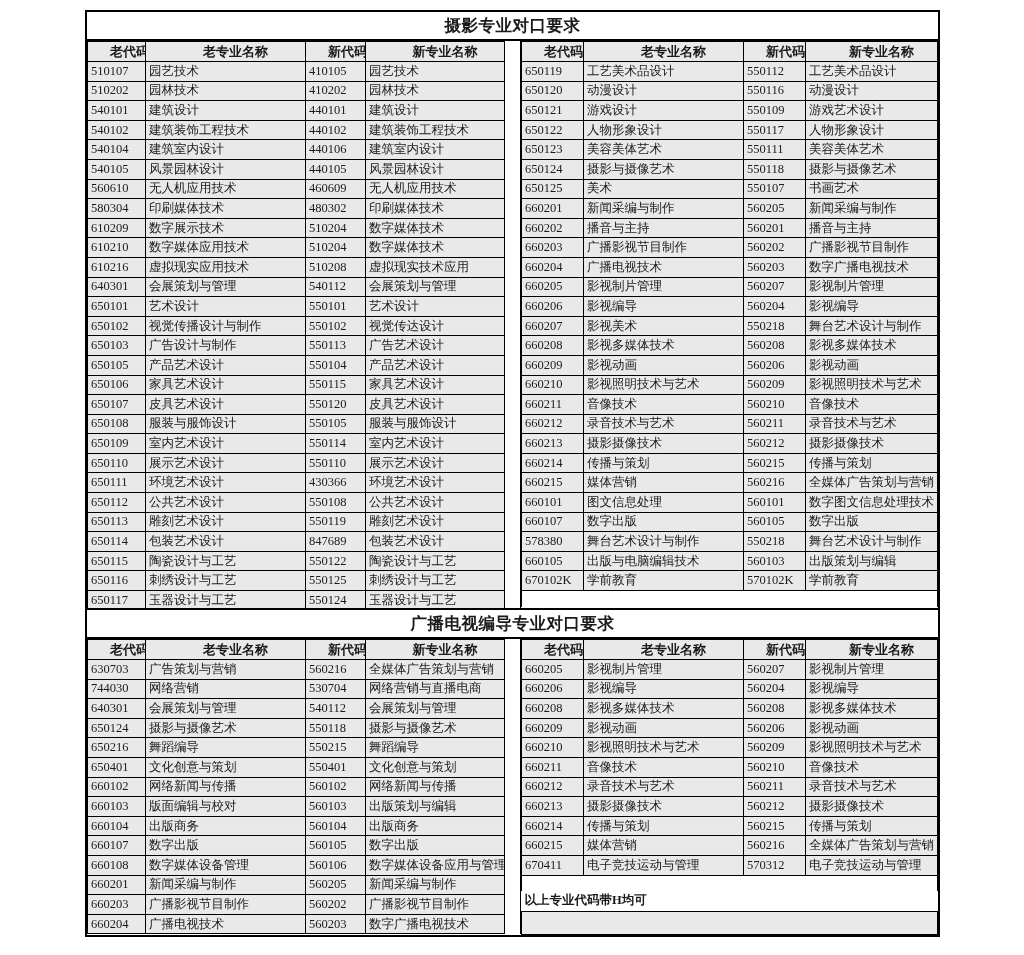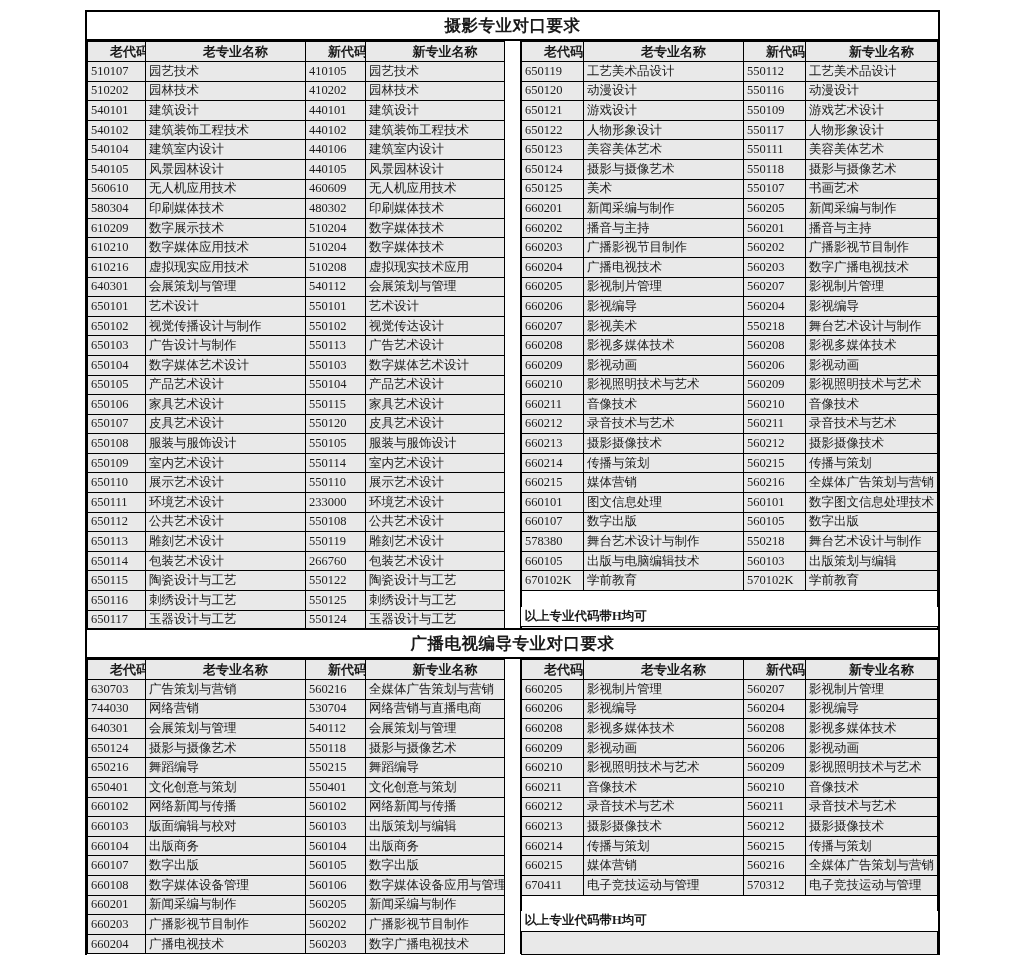--- a/index.html
+++ b/index.html
@@ -22,21 +22,21 @@
   }
   .table-block {
     position: absolute;
     left: 85px;
     width: 855px;
     border: 2.5px solid #000;
     box-sizing: border-box;
     background: #fff;
   }
   #block-1 { top: 10px; }
-  #block-2 { top: 628px; }
+  #block-2 { top: 608px; }
 
   .title-row {
     border-bottom: 2.5px solid #000;
     height: 27px;
     line-height: 27px;
     text-align: center;
     font-size: 16.5px;
     font-weight: bold;
     letter-spacing: 0.5px;
     background: #fff;
@@ -220,26 +220,20 @@
                 <td class="code">550102</td>
                 <td class="name">视觉传达设计</td>
               </tr>
               <tr>
                 <td class="code">650103</td>
                 <td class="name">广告设计与制作</td>
                 <td class="code">550113</td>
                 <td class="name">广告艺术设计</td>
               </tr>
               <tr>
-                <td class="code">650104</td>
-                <td class="name">数字媒体艺术设计</td>
-                <td class="code">550103</td>
-                <td class="name">数字媒体艺术设计</td>
-              </tr>
-              <tr>
                 <td class="code">650105</td>
                 <td class="name">产品艺术设计</td>
                 <td class="code">550104</td>
                 <td class="name">产品艺术设计</td>
               </tr>
               <tr>
                 <td class="code">650106</td>
                 <td class="name">家具艺术设计</td>
                 <td class="code">550115</td>
                 <td class="name">家具艺术设计</td>
@@ -264,39 +258,39 @@
               </tr>
               <tr>
                 <td class="code">650110</td>
                 <td class="name">展示艺术设计</td>
                 <td class="code">550110</td>
                 <td class="name">展示艺术设计</td>
               </tr>
               <tr>
                 <td class="code">650111</td>
                 <td class="name">环境艺术设计</td>
-                <td class="code">233000</td>
+                <td class="code">430366</td>
                 <td class="name">环境艺术设计</td>
               </tr>
               <tr>
                 <td class="code">650112</td>
                 <td class="name">公共艺术设计</td>
                 <td class="code">550108</td>
                 <td class="name">公共艺术设计</td>
               </tr>
               <tr>
                 <td class="code">650113</td>
                 <td class="name">雕刻艺术设计</td>
                 <td class="code">550119</td>
                 <td class="name">雕刻艺术设计</td>
               </tr>
               <tr>
                 <td class="code">650114</td>
                 <td class="name">包装艺术设计</td>
-                <td class="code">266760</td>
+                <td class="code">847689</td>
                 <td class="name">包装艺术设计</td>
               </tr>
               <tr>
                 <td class="code">650115</td>
                 <td class="name">陶瓷设计与工艺</td>
                 <td class="code">550122</td>
                 <td class="name">陶瓷设计与工艺</td>
               </tr>
               <tr>
                 <td class="code">650116</td>

